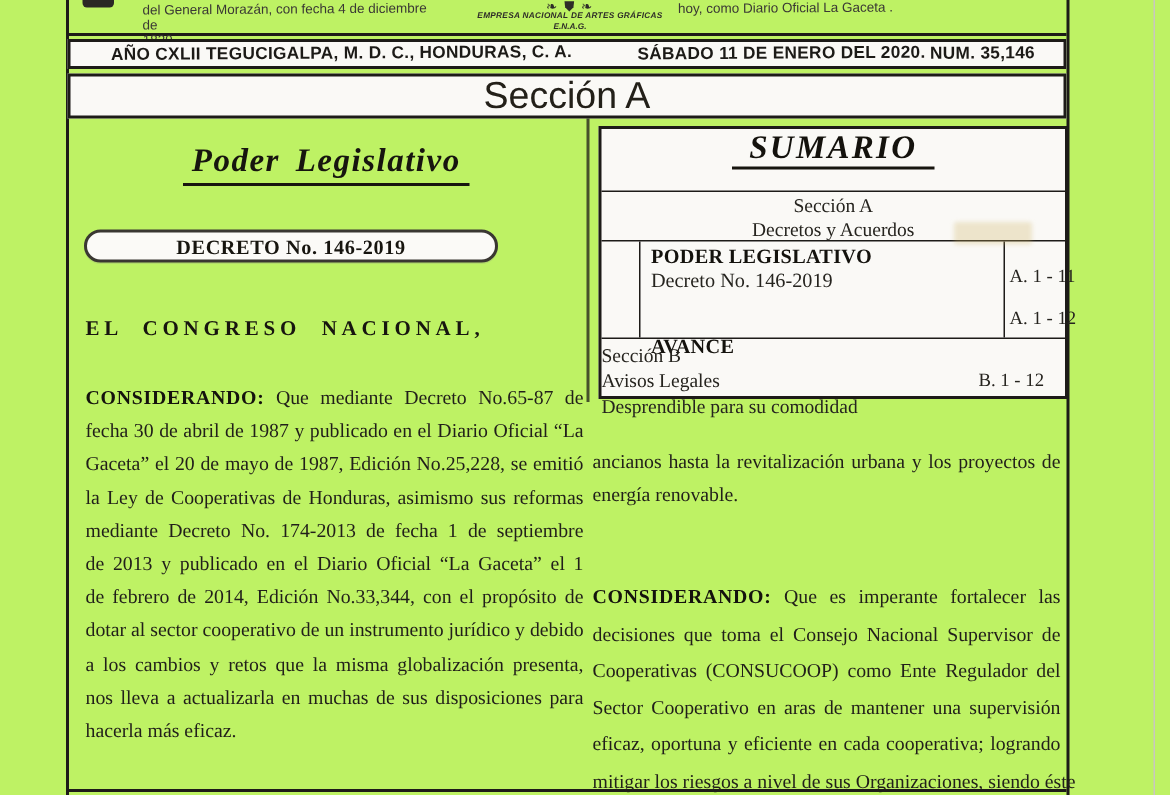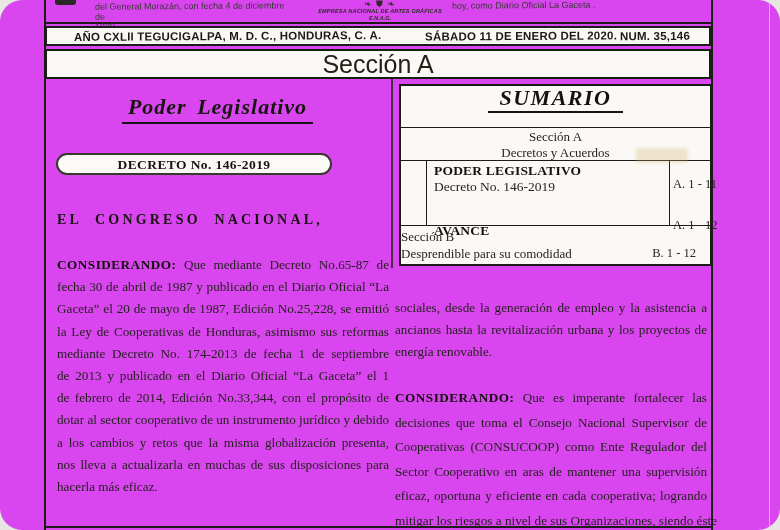--- a/index.html
+++ b/index.html
@@ -1,20 +1,19 @@
 <!DOCTYPE html>
 <html><head>
 <meta charset="utf-8">
 <style>
   html,body{margin:0;padding:0;background:#e8e6e2;}
   .page{
     position:relative;width:780px;height:530px;overflow:hidden;
-    background:#d946ef;color:#26241f;
+    background:#bef264;color:#26241f;
     font-family:"Liberation Serif", serif;
-    border-radius:22px;
   }
   .abs{position:absolute;}
   .rule{position:absolute;background:#1d1b18;}
   .faint-rule{position:absolute;background:#c9c6c0;}
   
   .mast-note{font-family:"Liberation Sans",sans-serif;font-size:9px;line-height:10px;color:#3a3834;transform:rotate(-0.4deg);}
   .enag{font-family:"Liberation Sans",sans-serif;text-align:center;color:#2e2c28;}
   .enag-glyphs{font-size:9px;line-height:8px;letter-spacing:1px;}
   .enag-name{font-size:5.5px;font-weight:bold;font-style:italic;line-height:7px;letter-spacing:.2px;}
   .enag-abbr{font-size:5.5px;font-weight:bold;font-style:italic;line-height:7px;}
@@ -75,21 +74,21 @@
     letter-spacing:1.5px;border-bottom:2.5px solid #17150f;padding:0 12px 1px 12px;color:#14120d;
   }
   .sumario-sec{height:33px;text-align:center;border-bottom:1.5px solid #1d1b18;box-sizing:border-box;font-size:13px;line-height:16px;padding-top:1px;}
   .sumario-table{display:flex;height:65px;border-bottom:1.5px solid #1d1b18;box-sizing:border-box;}
   .sumario-spacer{width:26px;border-right:1.5px solid #1d1b18;box-sizing:border-box;}
   .sumario-main{flex:1;padding:2px 4px 0 7px;font-size:13.5px;line-height:16px;}
   .sumario-main .org{font-weight:bold;letter-spacing:.2px;color:#14120d;}
   .sumario-main .avance{font-weight:bold;letter-spacing:.2px;color:#14120d;margin-top:28px;}
   .sumario-pages{width:41px;border-left:1.5px solid #1d1b18;box-sizing:border-box;font-size:12.5px;text-align:left;padding-left:3px;position:relative;}
   .sumario-pages .p1{position:absolute;top:16px;left:3px;white-space:nowrap;}
-  .sumario-pages .p2{position:absolute;top:57px;left:3px;white-space:nowrap;}
+  .sumario-pages .p2{position:absolute;top:44px;left:3px;white-space:nowrap;}
   .sumario-foot{position:relative;text-align:left;font-size:13px;line-height:17px;padding-top:2px;}
   .sumario-foot .pagesB{position:absolute;right:14px;top:19px;font-size:12.5px;}
   .stamp{position:absolute;left:636px;top:148px;width:52px;height:15px;background:rgba(205,175,95,.28);filter:blur(1.5px);border-radius:2px;}
 </style>
 </head>
 <body>
 
 <div class="page">
 
   <div class="rule" style="left:44px;top:0;width:2px;height:530px;"></div>
@@ -157,28 +156,28 @@
         <div>Decreto No. 146-2019</div>
         <div class="avance">AVANCE</div>
       </div>
       <div class="sumario-pages">
         <div class="p1">A. 1 - 11</div>
         <div class="p2">A. 1 - 12</div>
       </div>
     </div>
     <div class="sumario-foot">
       <div>Sección B</div>
+      <div>Avisos Legales</div>
       <div>Desprendible para su comodidad</div>
       <div class="pagesB">B.  1 - 12</div>
     </div>
   </div>
   <div class="stamp"></div>
 
   <div class="para rpara1">
-    <div class="ln">sociales, desde la generación de empleo y la asistencia a</div>
     <div class="ln">ancianos hasta la revitalización urbana y los proyectos de</div>
     <div class="ln last">energía renovable.</div>
   </div>
 
   <div class="para rpara2">
     <div class="ln"><b>CONSIDERANDO:</b><span> Que es imperante fortalecer las</span></div>
     <div class="ln">decisiones que toma el Consejo Nacional Supervisor de</div>
     <div class="ln">Cooperativas (CONSUCOOP) como Ente Regulador del</div>
     <div class="ln">Sector Cooperativo en aras de mantener una supervisión</div>
     <div class="ln">eficaz, oportuna y eficiente en cada cooperativa; logrando</div>

